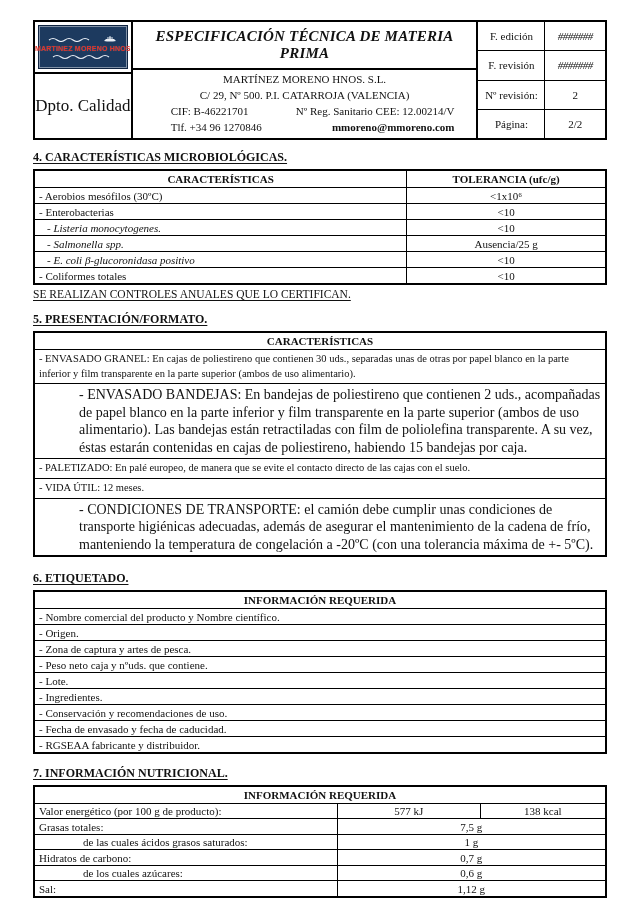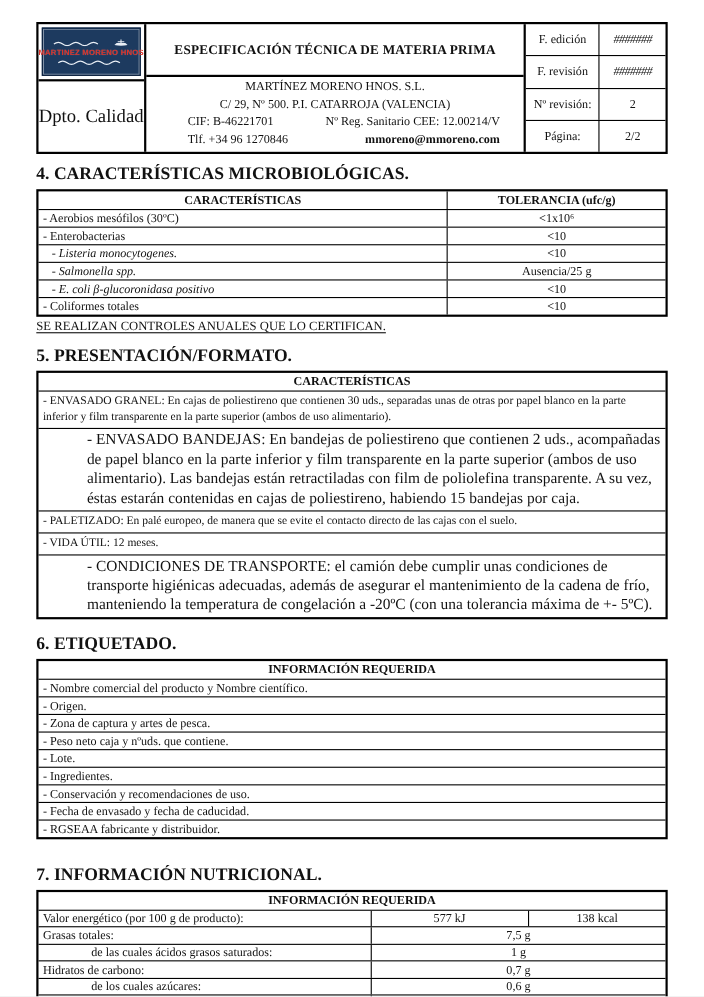--- a/index.html
+++ b/index.html
@@ -23,33 +23,33 @@
   .logo-row1 { display:flex; align-items:center; gap:3px; }
   .squig { display:block; }
   .logo-brand {
     font-family:"Liberation Sans", sans-serif; font-weight:bold;
     font-size:7px; color:#e03127; letter-spacing:.2px; white-space:nowrap;
     text-shadow:0 0 1px rgba(255,255,255,.25);
   }
   .hdr-dept-cell { flex:1; display:flex; align-items:center; justify-content:center; font-size:17px; }
   .hdr-colB { width:347px; border-right:2px solid #000; display:flex; flex-direction:column; }
   .hdr-title-cell { height:52px; border-bottom:2px solid #000; display:flex; align-items:center; justify-content:center; text-align:center; }
-  .hdr-title { font-weight:bold; font-size:12px; letter-spacing:.2px; padding:0 6px; }
+  .hdr-title { font-weight:bold; font-size:15px; letter-spacing:.2px; padding:0 6px;font-style:italic; }
   .hdr-company { flex:1; display:flex; flex-direction:column; justify-content:center; text-align:center; font-size:11px; line-height:1.45; padding:2px 8px; }
   .hdr-company .two { display:flex; justify-content:space-between; padding:0 14px 0 30px; }
   .hdr-company .bold { font-weight:bold; }
   .hdr-colC { width:127px; display:flex; flex-direction:column; font-size:11px; }
   .meta-row { flex:1; display:flex; border-bottom:1px solid #000; }
   .meta-row:last-child { border-bottom:none; }
   .meta-label { width:67px; border-right:1px solid #000; display:flex; align-items:center; justify-content:center; text-align:center; padding:0 2px; }
   .meta-value { flex:1; display:flex; align-items:center; justify-content:center; font-style:italic; letter-spacing:-.5px; }
   .meta-row.nr .meta-value, .meta-row.pg .meta-value { font-style:normal; letter-spacing:0; }
 
   
-  .sec-h { font-weight:bold; font-size:16px; text-underline-offset:2px; margin-top:10px; margin-bottom:4px; }
+  .sec-h { font-weight:bold; font-size:12px; text-decoration:underline; text-underline-offset:2px; margin-top:10px; margin-bottom:4px; }
   .tbl { border:2px solid #000; width:100%; font-size:11px; }
   .tr { display:flex; border-top:1px solid #000; align-items:stretch; }
   .tr:first-child { border-top:none; }
   .th { font-weight:bold; text-align:left; justify-content:center; }
   .cell { padding:1px 4px; display:flex; align-items:center; }
   .it { font-style:italic;padding-left:12px; }
 
   
   .micro .c1 { width:65.3%; border-right:1px solid #000; }
   .micro .c2 { flex:1; justify-content:center; text-align:center; }
@@ -228,21 +228,21 @@
           <div class="cell">- Conservación y recomendaciones de uso.</div>
         </div>
       <div class="tr">
           <div class="cell">- Fecha de envasado y fecha de caducidad.</div>
         </div>
       <div class="tr">
           <div class="cell">- RGSEAA fabricante y distribuidor.</div>
         </div>
     </div>
 
-    <div class="sec-h" style="margin-top:24px;">7. INFORMACIÓN NUTRICIONAL.</div>
+    <div class="sec-h" style="margin-top:12px;">7. INFORMACIÓN NUTRICIONAL.</div>
     <div class="tbl nutri">
       <div class="tr">
           <div class="cell th" style="width:100%; justify-content:center;">INFORMACIÓN REQUERIDA</div>
         </div>
       <div class="tr">
         <div class="cell lab">Valor energético (por 100 g de producto):</div>
         <div class="cell v2">577 kJ</div>
         <div class="cell v3">138 kcal</div>
       </div>
       <div class="tr">

